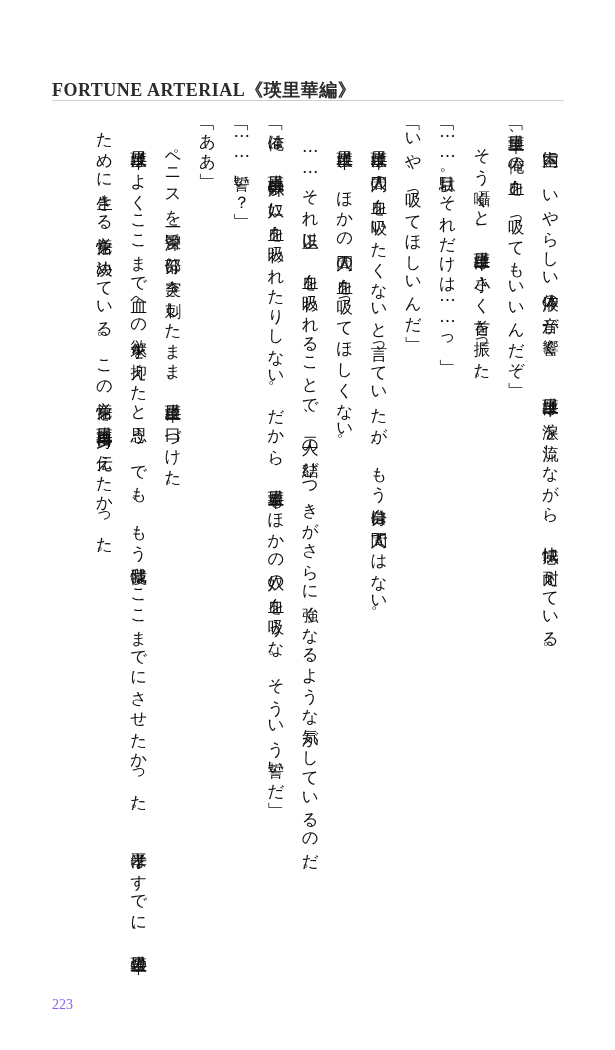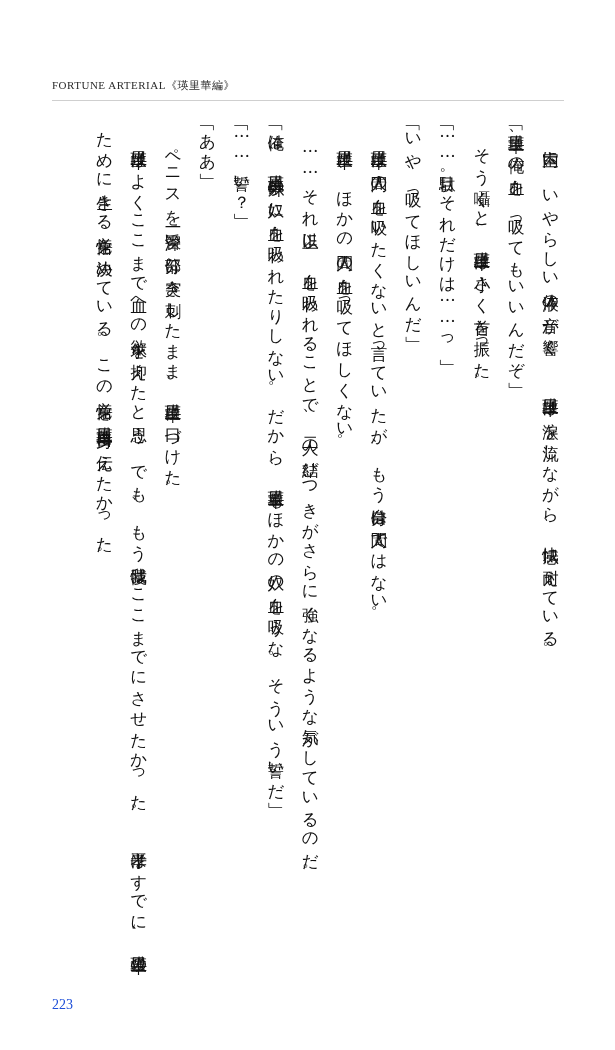--- a/index.html
+++ b/index.html
@@ -23,25 +23,26 @@
     width: 615px;
     height: 1050px;
     box-sizing: border-box;
   }
 
   
   .header {
     position: absolute;
     left: 52px;
     top: 78px;
-    font-size: 11px;
+    font-size: 18px;
     letter-spacing: 0.5px;
     color: #2b2b2b;
     white-space: nowrap;
     font-family: "Liberation Serif", "DejaVu Serif", serif;
+    font-weight: bold;
   }
   .header .series {
     font-variant: small-caps;
   }
 
   .header-rule {
     position: absolute;
     left: 52px;
     top: 100px;
     width: 512px;
@@ -77,21 +78,21 @@
 
   .body-text p.noindent {
     text-indent: 0;
   }
 
   .page-number {
     position: absolute;
     left: 52px;
     top: 997px;
     font-size: 14px;
-    color: #1d4ed8;
+    color: #8b5cf6;
     font-family: "Liberation Serif", "DejaVu Serif", serif;
   }
 </style>
 </head>
 <body>
 
 <div class="page">
 
   <div class="header">
     <span class="series">FORTUNE ARTERIAL</span><span>《瑛里華編》</span>

